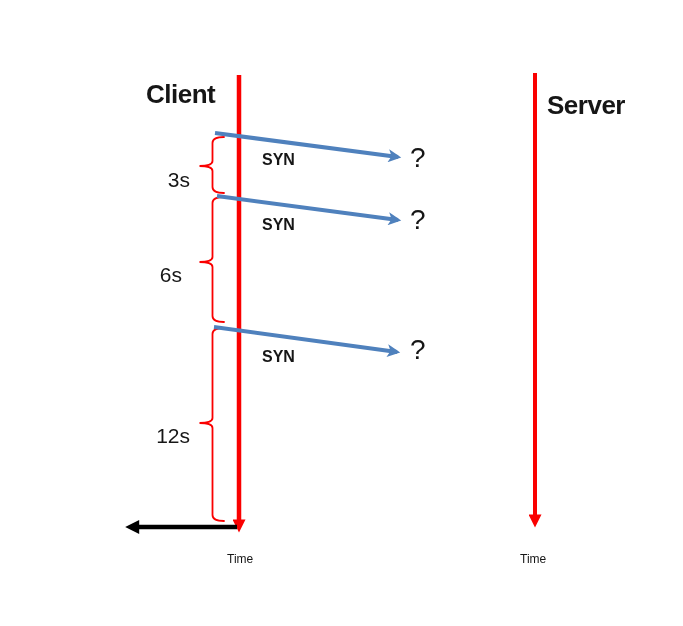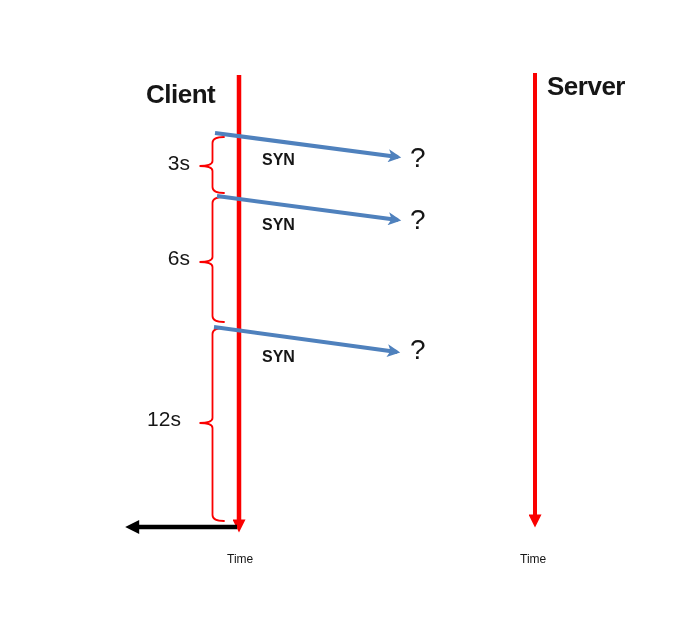--- a/index.html
+++ b/index.html
@@ -29,20 +29,21 @@
   }
   .actor-title {
     font-size: 26px;
     font-weight: bold;
     letter-spacing: -0.5px;
   }
   .timeout-label {
     font-size: 21px;
     width: 52px;
     text-align: right;
+    margin-top: 17px;
   }
   .msg-label {
     font-size: 16px;
     font-weight: bold;
   }
   .outcome-label {
     font-size: 28px;
   }
   .failure-label {
     font-size: 15px;
@@ -79,25 +80,25 @@
     <path d="M224,328 Q212.5,328 212.5,334 L212.5,418 Q212.5,423 199.5,423 Q212.5,423 212.5,428 L212.5,515 Q212.5,521 224,521" fill="none" stroke-width="1.8" stroke-linecap="round" stroke="#fa0000"></path>
 
     <line x1="215" y1="133" x2="398" y2="157" stroke-width="4" marker-end="url(#m-msg)" stroke="#4f81bd"></line>
     <line x1="217" y1="196" x2="398" y2="220" stroke-width="4" marker-end="url(#m-msg)" stroke="#4f81bd"></line>
     <line x1="214" y1="327" x2="397" y2="352" stroke-width="4" marker-end="url(#m-msg)" stroke="#4f81bd"></line>
 
     <line x1="237" y1="527" x2="131" y2="527" stroke-width="4.5" marker-end="url(#m-fail)" stroke="#000000"></line>
   </svg>
 
   <div class="lbl actor-title" style="left:146px; top:81px;">Client</div>
-  <div class="lbl actor-title" style="left:547px; top:73px;text-align:center;">Server</div>
+  <div class="lbl actor-title" style="left:547px; top:92px;text-align:center;">Server</div>
 
   <div class="lbl timeout-label" style="left:138px; top:152px;">3s</div>
-  <div class="lbl timeout-label" style="left:138px; top:247px;">6s</div>
-  <div class="lbl timeout-label" style="left:138px; top:408px;text-align:center;">12s</div>
+  <div class="lbl timeout-label" style="left:130px; top:247px;">6s</div>
+  <div class="lbl timeout-label" style="left:138px; top:408px;">12s</div>
 
   <div class="lbl msg-label" style="left:262px; top:152px;">SYN</div>
   <div class="lbl msg-label" style="left:262px; top:217px;">SYN</div>
   <div class="lbl msg-label" style="left:262px; top:349px;">SYN</div>
 
   <div class="lbl outcome-label" style="left:410px; top:144px;">?</div>
   <div class="lbl outcome-label" style="left:410px; top:206px;">?</div>
   <div class="lbl outcome-label" style="left:410px; top:336px;">?</div>
 
 

